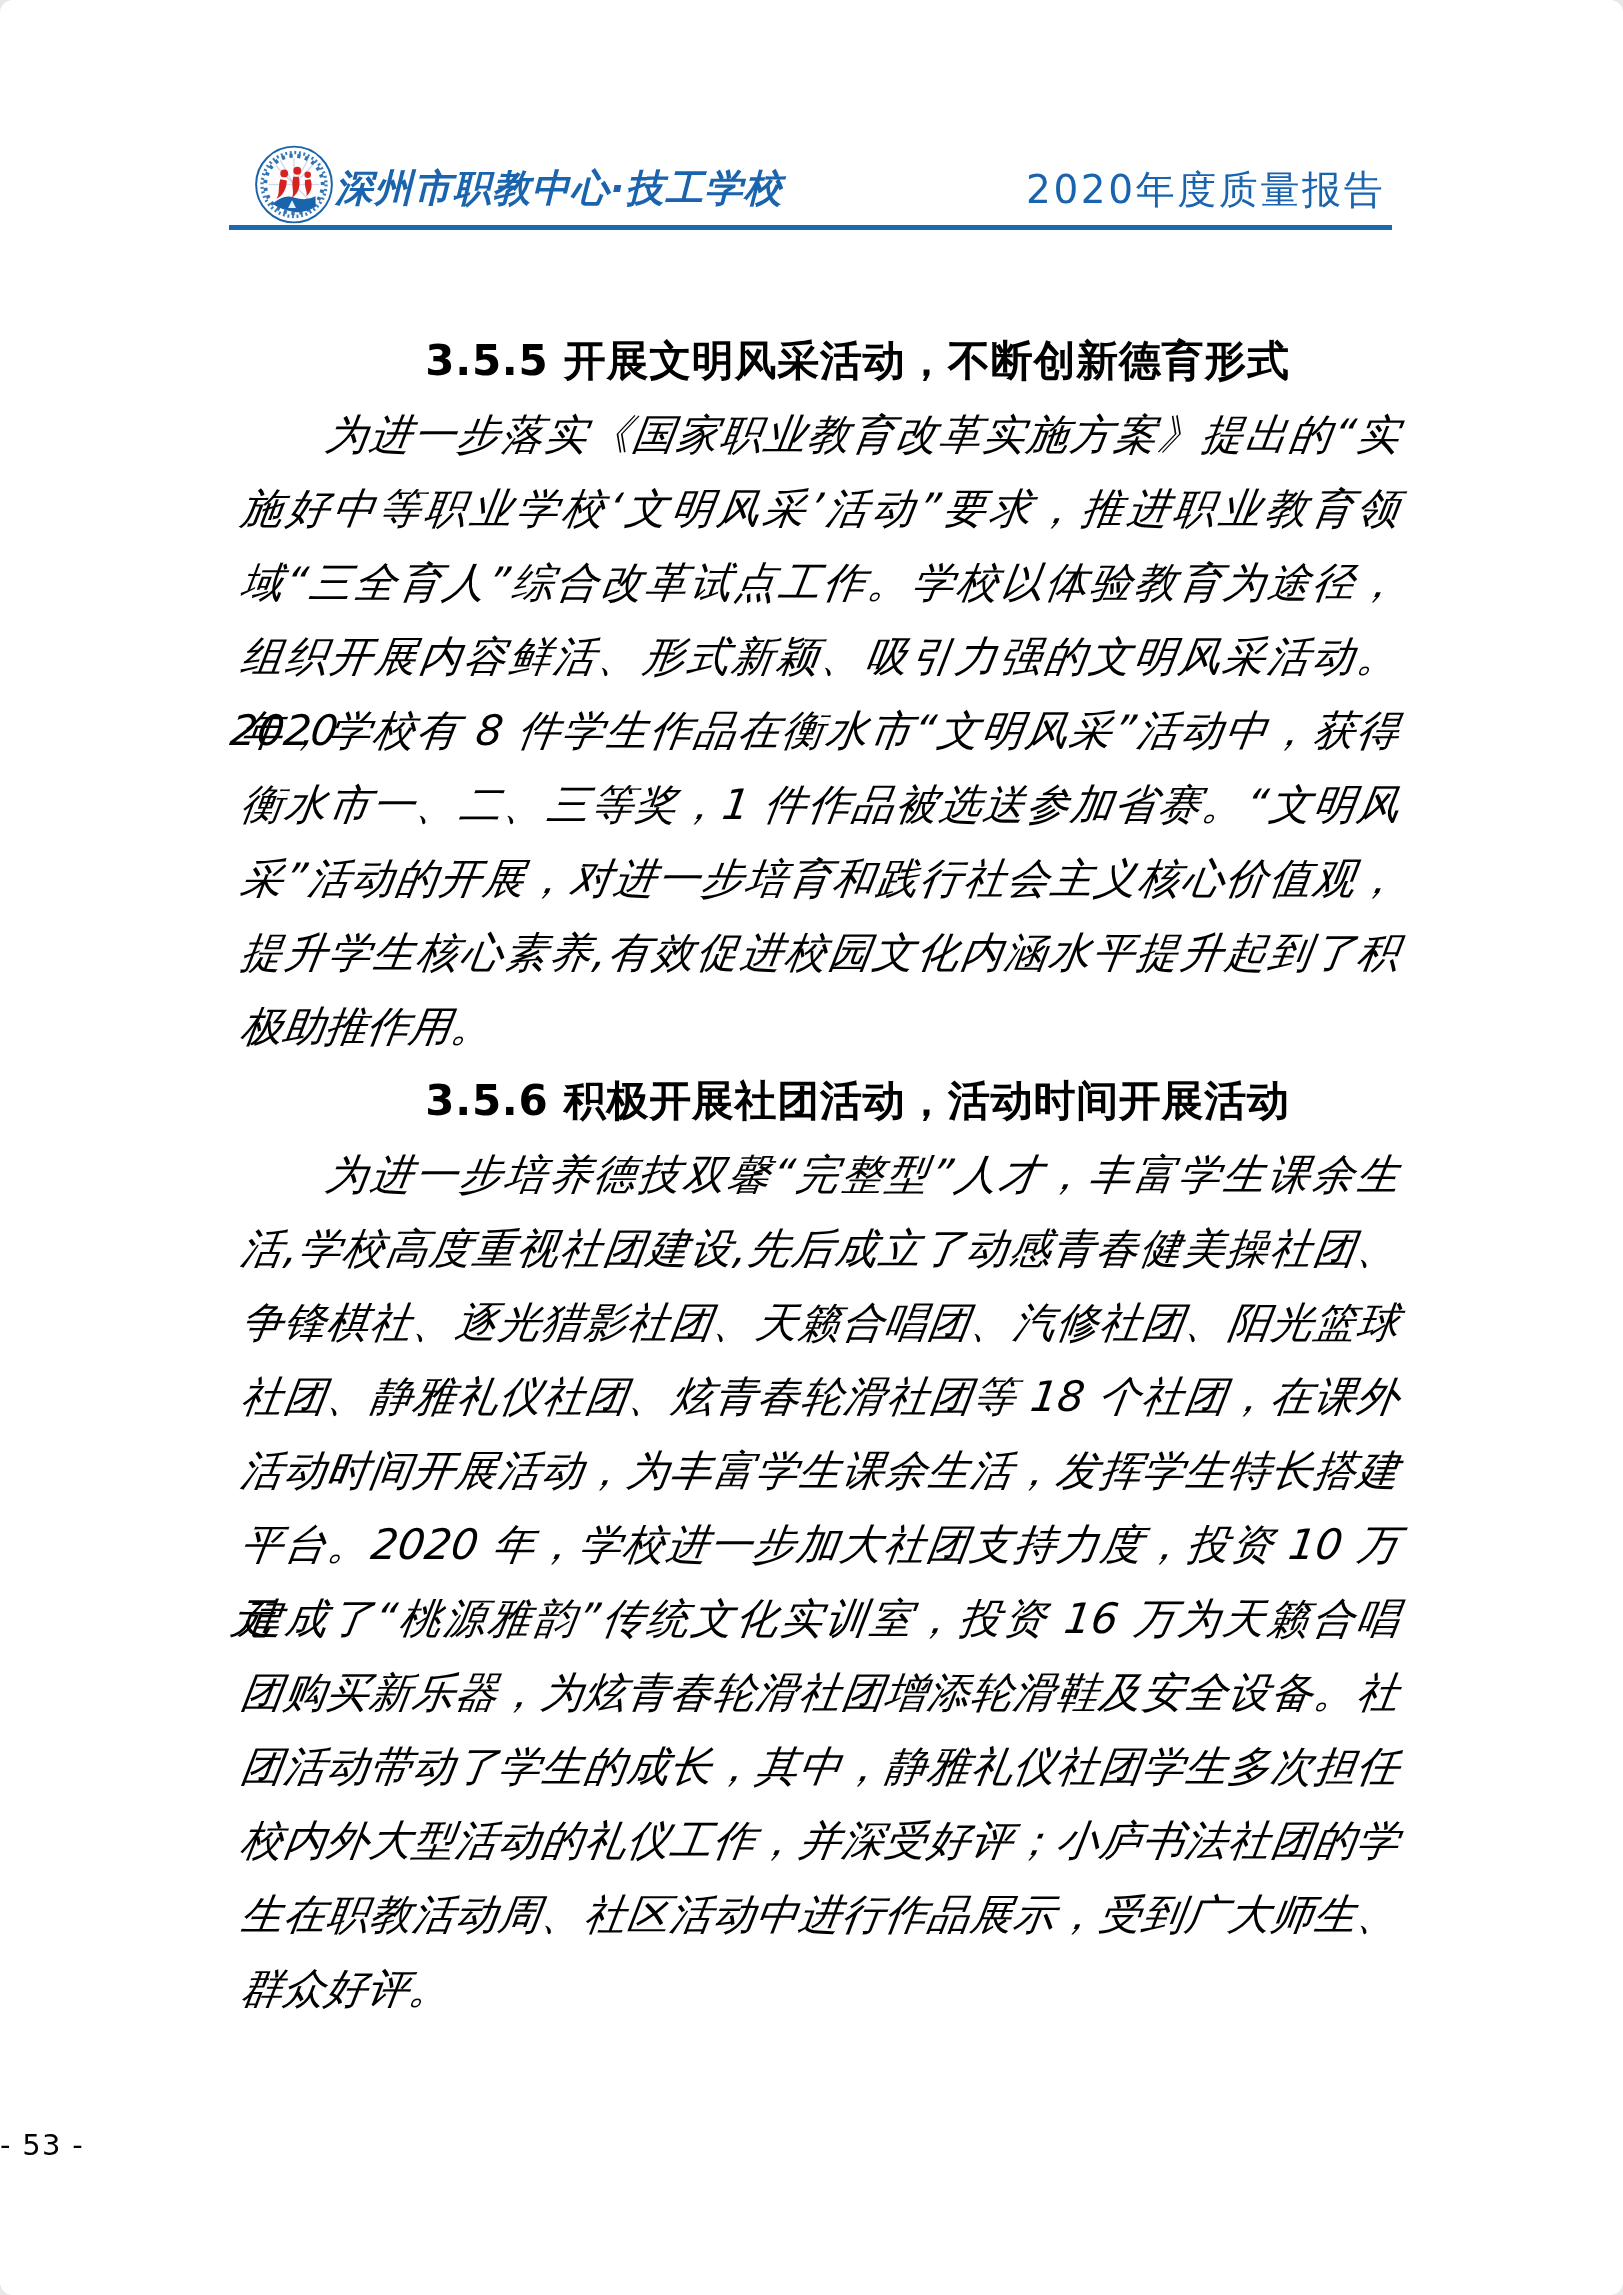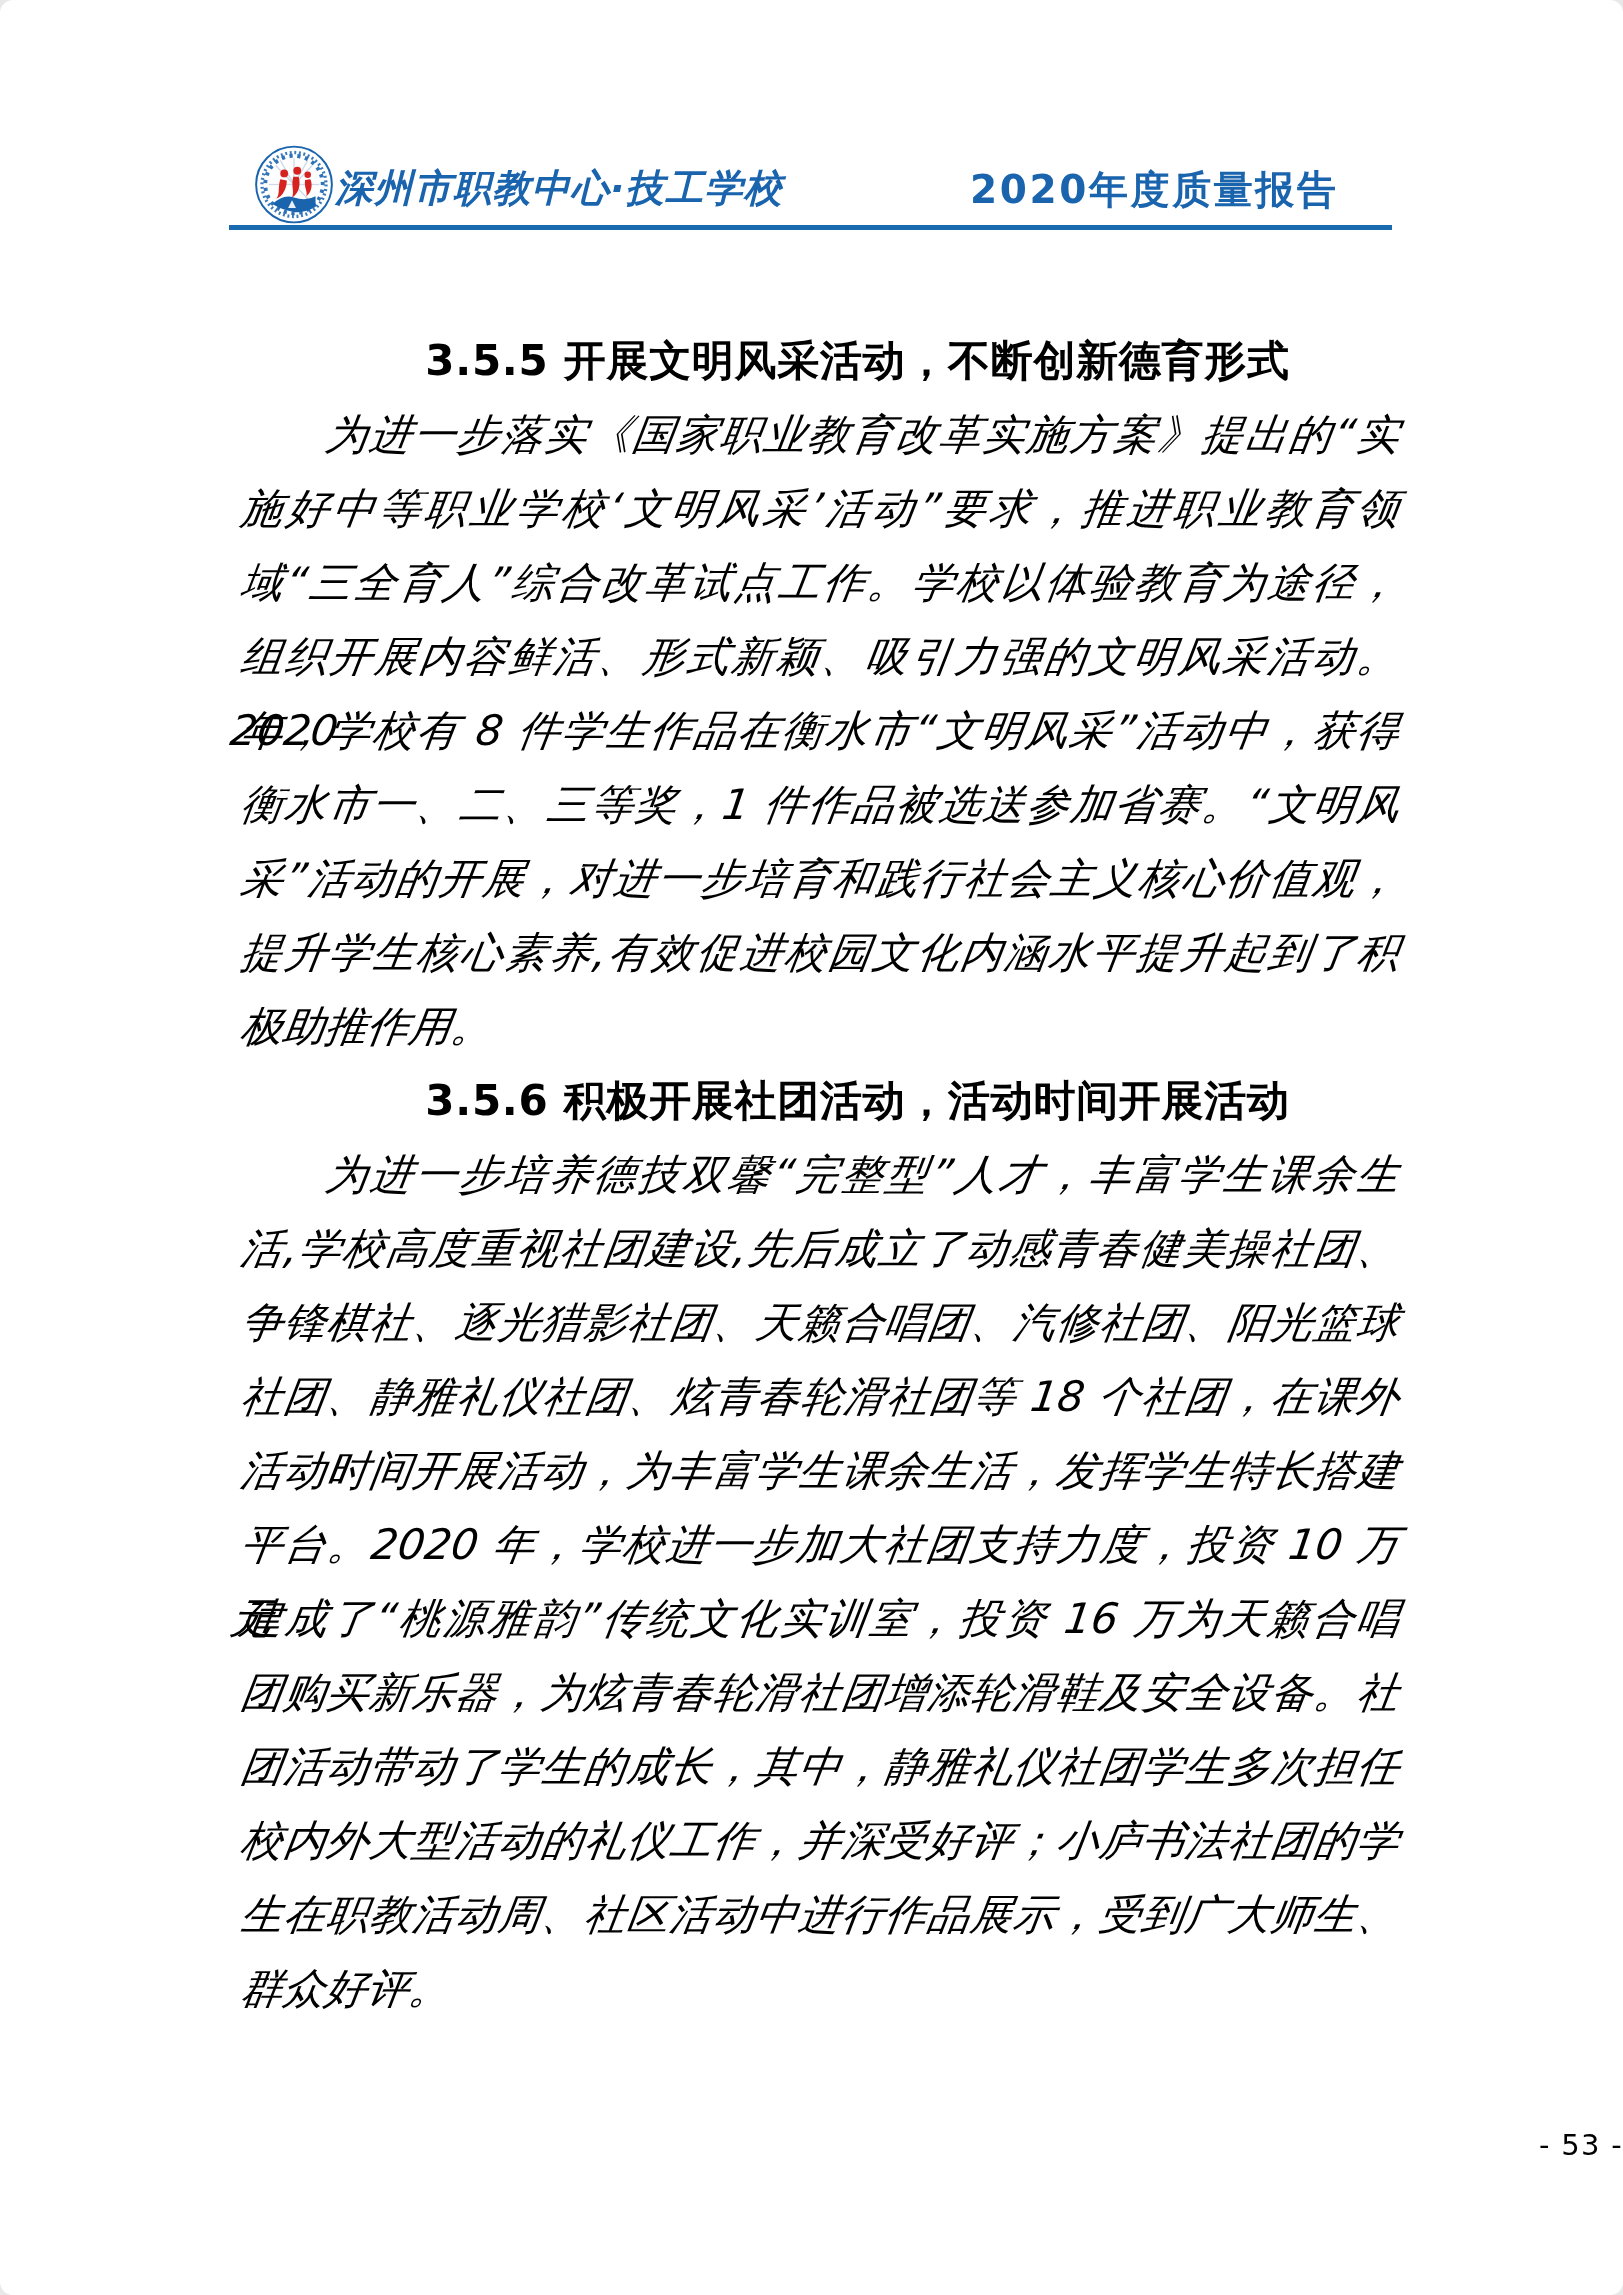--- a/index.html
+++ b/index.html
@@ -17,22 +17,22 @@
   .hdr-logo{
     position:absolute;left:254px;top:144px;width:80px;height:81px;
   }
   .school-name{
     position:absolute;left:335px;top:161px;height:55px;line-height:55px;
     font-size:38px;font-weight:bold;font-style:italic;
     letter-spacing:1.3px;color:var(--accent-blue,#1a64ae);
     white-space:nowrap;
   }
   .report-title{
-    position:absolute;left:970px;top:164px;height:52px;line-height:52px;
-    font-size:39px;font-weight:bold;
+    position:absolute;left:1026px;top:164px;height:52px;line-height:52px;
+    font-size:39px;font-weight:normal;
     letter-spacing:2.6px;color:var(--accent-blue,#1a64ae);
     white-space:nowrap;
   }
   .header-rule{
     position:absolute;left:229px;top:225px;width:1163px;height:4.6px;
     background:var(--rule-blue,#1a6ab0);
   }
   
   .doc-body{
     position:absolute;left:236px;top:324px;width:1158px;
@@ -55,21 +55,21 @@
     text-align-last:justify;
     transform:skewX(-8deg);
     transform-origin:50% 100%;
     white-space:normal;
   }
   .b-line.first{text-indent:85px;}
   .b-line.para-end{text-align-last:left;}
   
   .page-number{
     position:absolute;left:0;top:2128px;width:1623px;
-    text-align:right;font-size:29px;color:#000;
+    text-align:left;font-size:29px;color:#000;
     letter-spacing:1.3px;
   }
 </style>
 </head>
 <body>
 
 <div class="page">
 
   <div class="hdr-logo">
     <svg viewBox="0 0 122 124" width="80" height="81">

